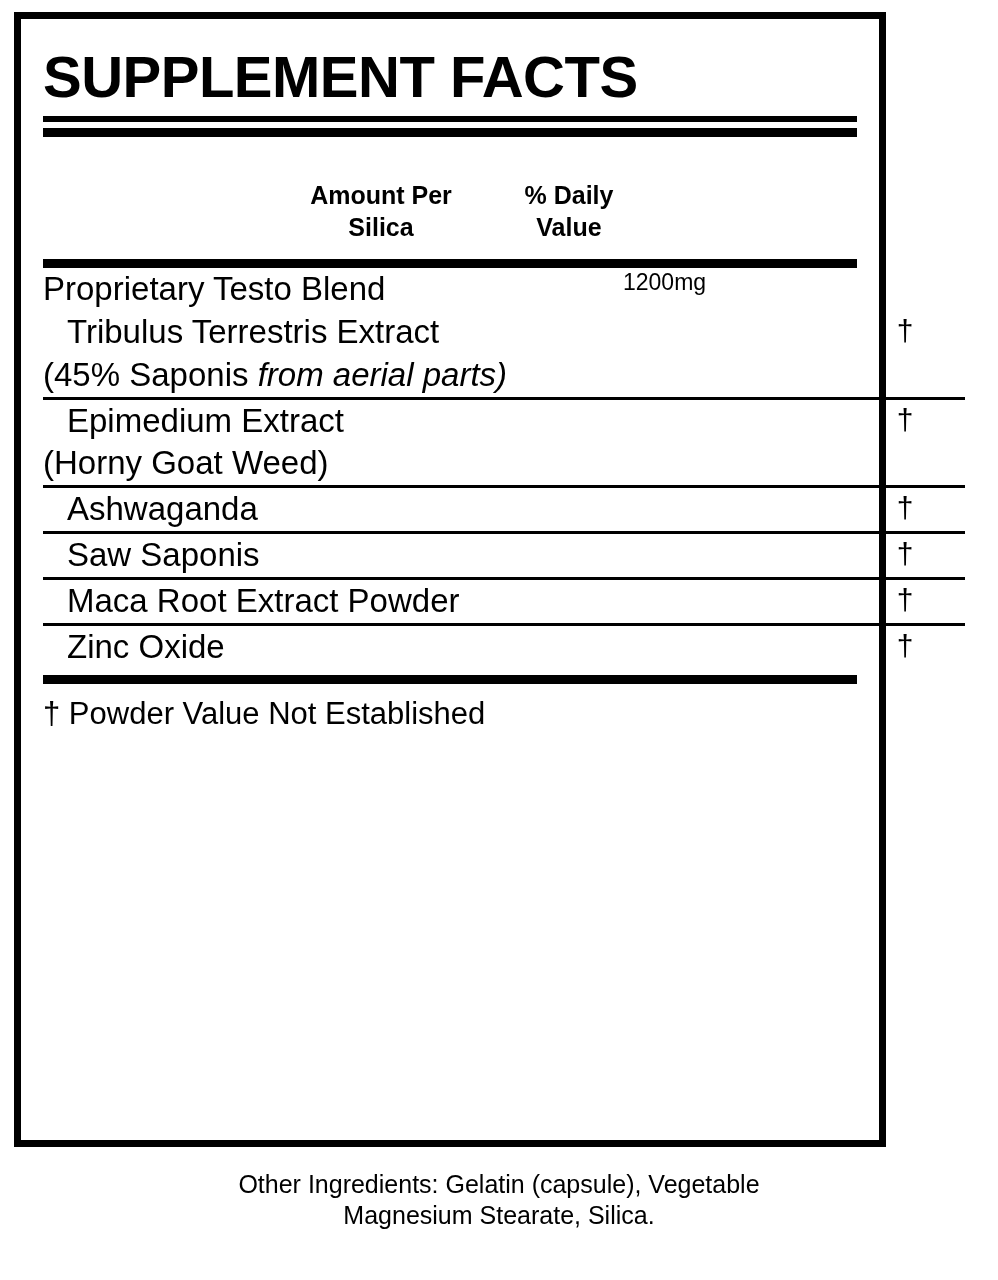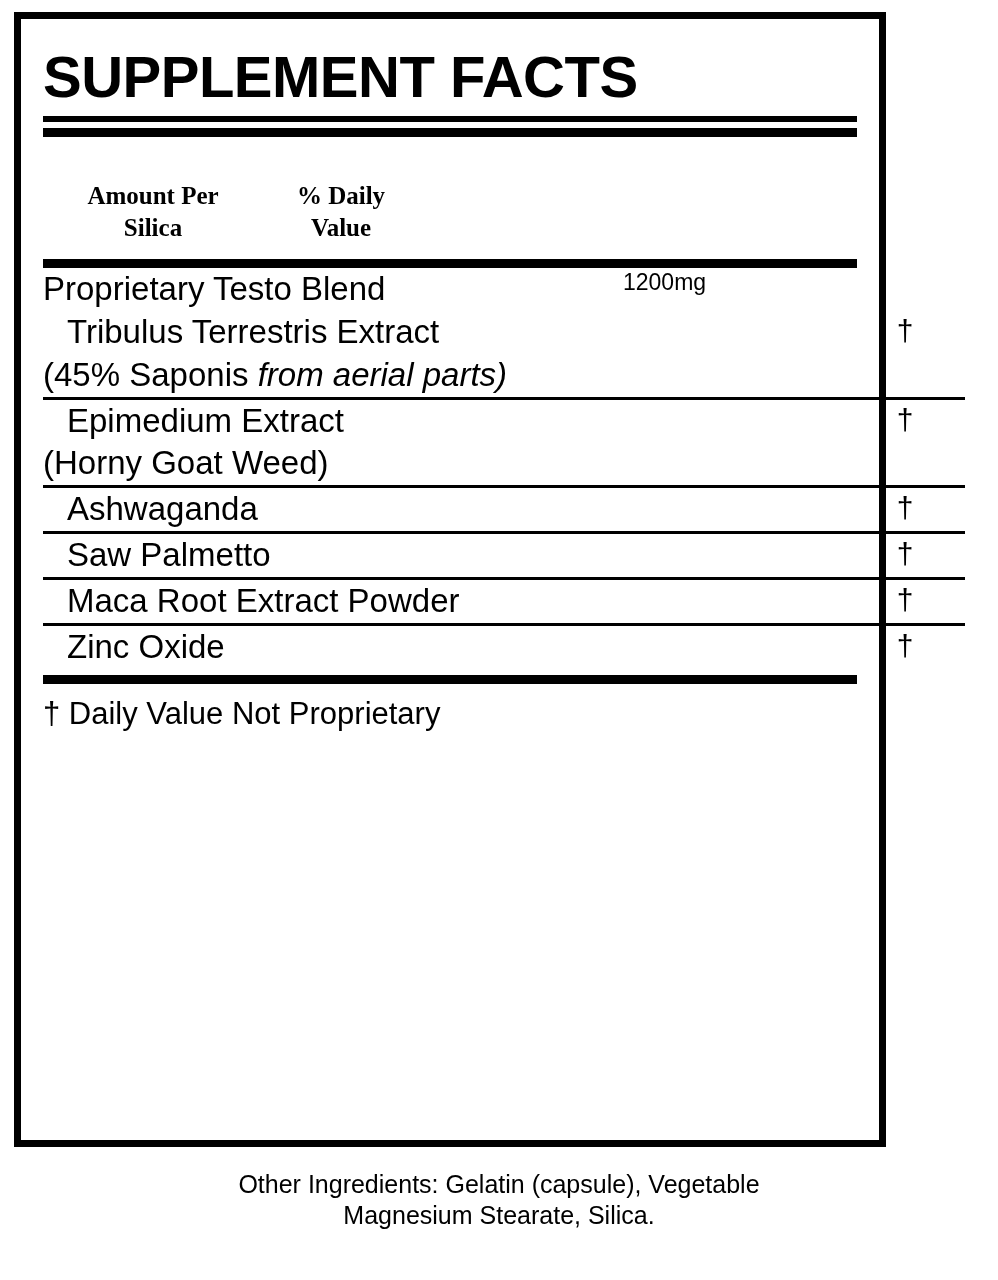--- a/index.html
+++ b/index.html
@@ -53,24 +53,23 @@
   }
   .serving-line {
     font-size: 33px;
     line-height: 1.42;
     white-space: nowrap;
   }
 
   .head-row {
     display: flex;
     align-items: flex-end;
-    justify-content: flex-start;
+    justify-content: center;
     padding: 14px 0 10px 0;
     min-height: 92px;
-    font-family: Liberation Serif, serif;
   }
   .head-col {
     font-size: 25px;
     font-weight: bold;
     text-align: center;
     line-height: 1.25;
   }
   .head-amount {
     width: 220px;
     margin-right: 18px;
@@ -196,42 +195,42 @@
           <td colspan="3" class="sub-line">(Horny Goat Weed)</td>
         </tr>
 
         <tr class="row-sep-thin">
           <td class="cell-name indent">Ashwaganda</td>
           <td class="cell-amt"></td>
           <td class="cell-dv">†</td>
         </tr>
 
         <tr class="row-sep-thin">
-          <td class="cell-name indent">Saw Palmetto</td>
+          <td class="cell-name indent">Saw Saponis</td>
           <td class="cell-amt"></td>
           <td class="cell-dv">†</td>
         </tr>
 
         <tr class="row-sep-thin">
           <td class="cell-name indent">Maca Root Extract Powder</td>
           <td class="cell-amt"></td>
           <td class="cell-dv">†</td>
         </tr>
 
         <tr>
           <td class="cell-name indent">Zinc Oxide</td>
           <td class="cell-amt"></td>
           <td class="cell-dv">†</td>
         </tr>
       </tbody>
     </table>
 
     <div class="rule-thick"></div>
 
-    <div class="footnote">† Daily Value Not Proprietary</div>
+    <div class="footnote">† Powder Value Not Established</div>
 
   </div>
 
   <div class="other">
     <div>Other Ingredients: Gelatin (capsule), Vegetable</div>
     <div>Magnesium Stearate, Silica.</div>
   </div>
 
 </div>
 

